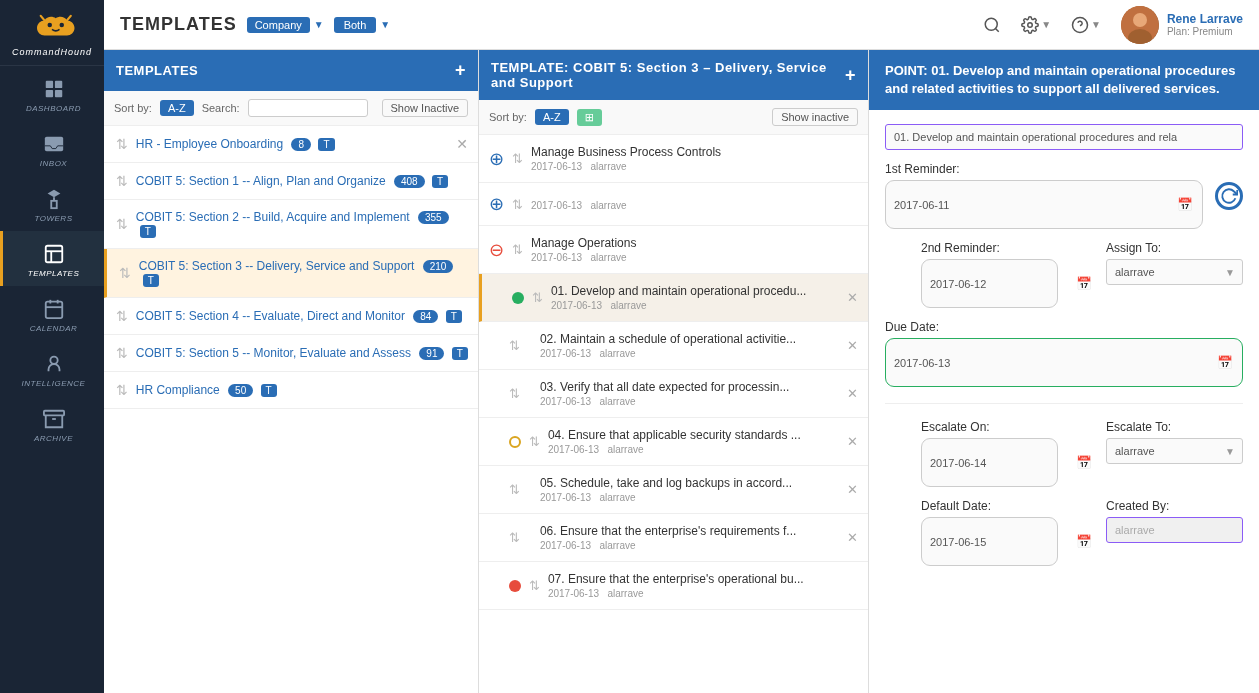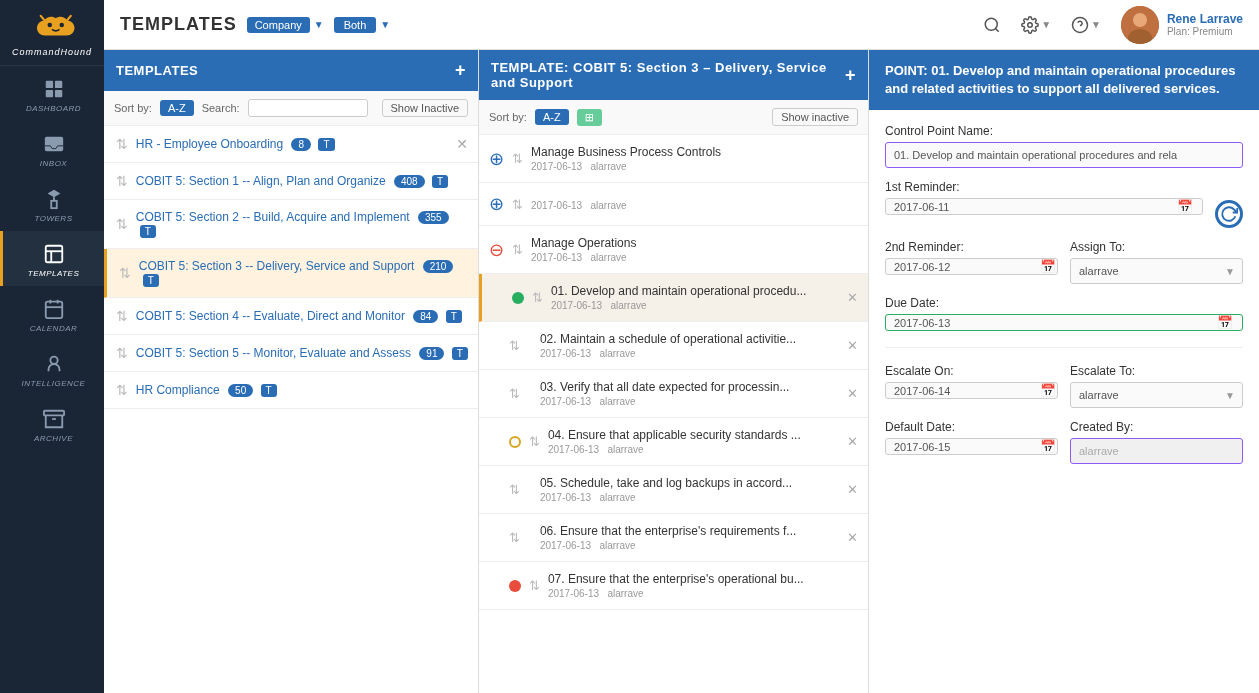--- a/index.html
+++ b/index.html
@@ -346,28 +346,28 @@
       padding: 6px 8px;
       font-size: 11px;
       color: #555;
       background: #fafafa;
       width: 100%;
     }
     .two-col {
       display: flex;
       gap: 12px;
     }
-    .two-col > div { flex: 1; min-width: 0; }
+    .two-col > div { flex: 1; min-width: 0; margin-left: 36px; }
     .date-input-wrapper {
       display: flex;
       align-items: center;
       border: 1px solid #ccc;
-      border-radius: 3px;
+      border-radius: 9px;
       background: #fafafa;
-      padding: 0 8px;
+      padding: 16px 8px;
       gap: 4px;
     }
     .date-input-wrapper.active-border {
       border-color: #27ae60;
     }
     .date-input-wrapper input {
       border: none;
       background: transparent;
       font-size: 11px;
       color: #555;
@@ -752,21 +752,20 @@
       </div>
 
     </div>
   </div>
 
   <div class="control-panel">
     <div class="control-header">POINT: 01. Develop and maintain operational procedures and related activities to support all delivered services.</div>
     <div class="control-body">
 
       <div>
-        <div class="field-label">Control Point Name:</div>
         <input class="field-input" type="text" value="01. Develop and maintain operational procedures and rela" style="">
       </div>
 
       <div class="reminder-row">
         <div class="reminder-col">
           <div class="field-label">1st Reminder:</div>
           <div class="date-input-wrapper">
             <input type="text" value="2017-06-11" style="">
             <span class="calendar-icon">📅</span>
           </div>

